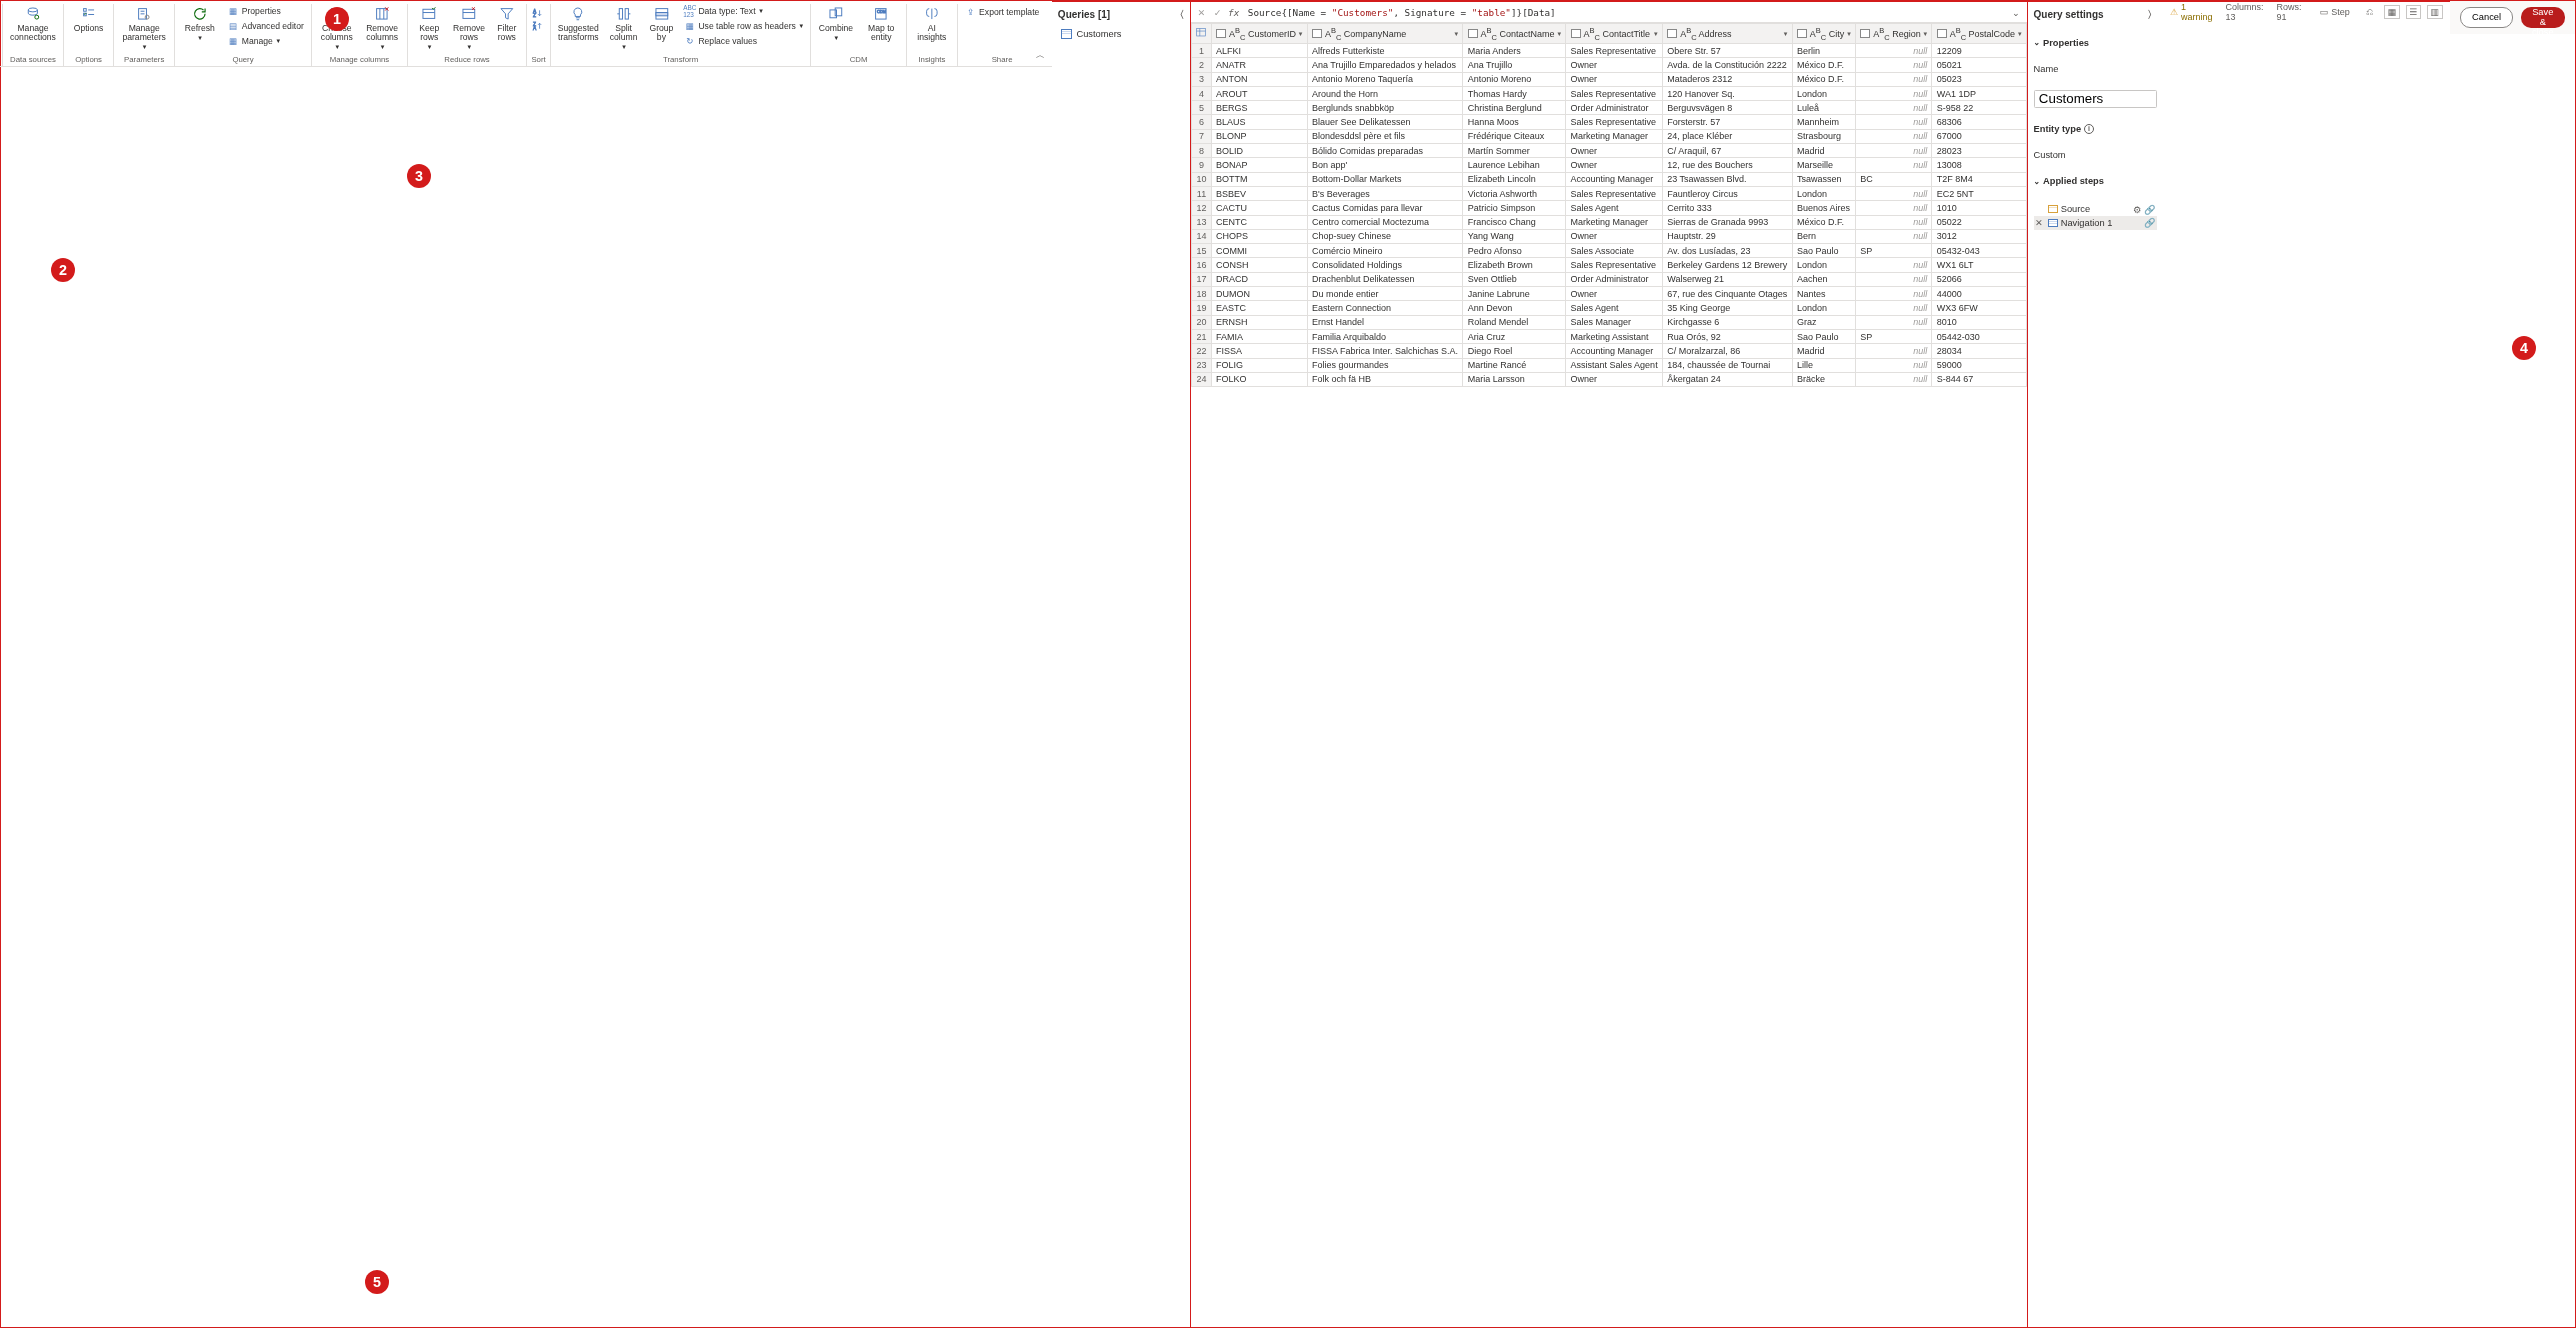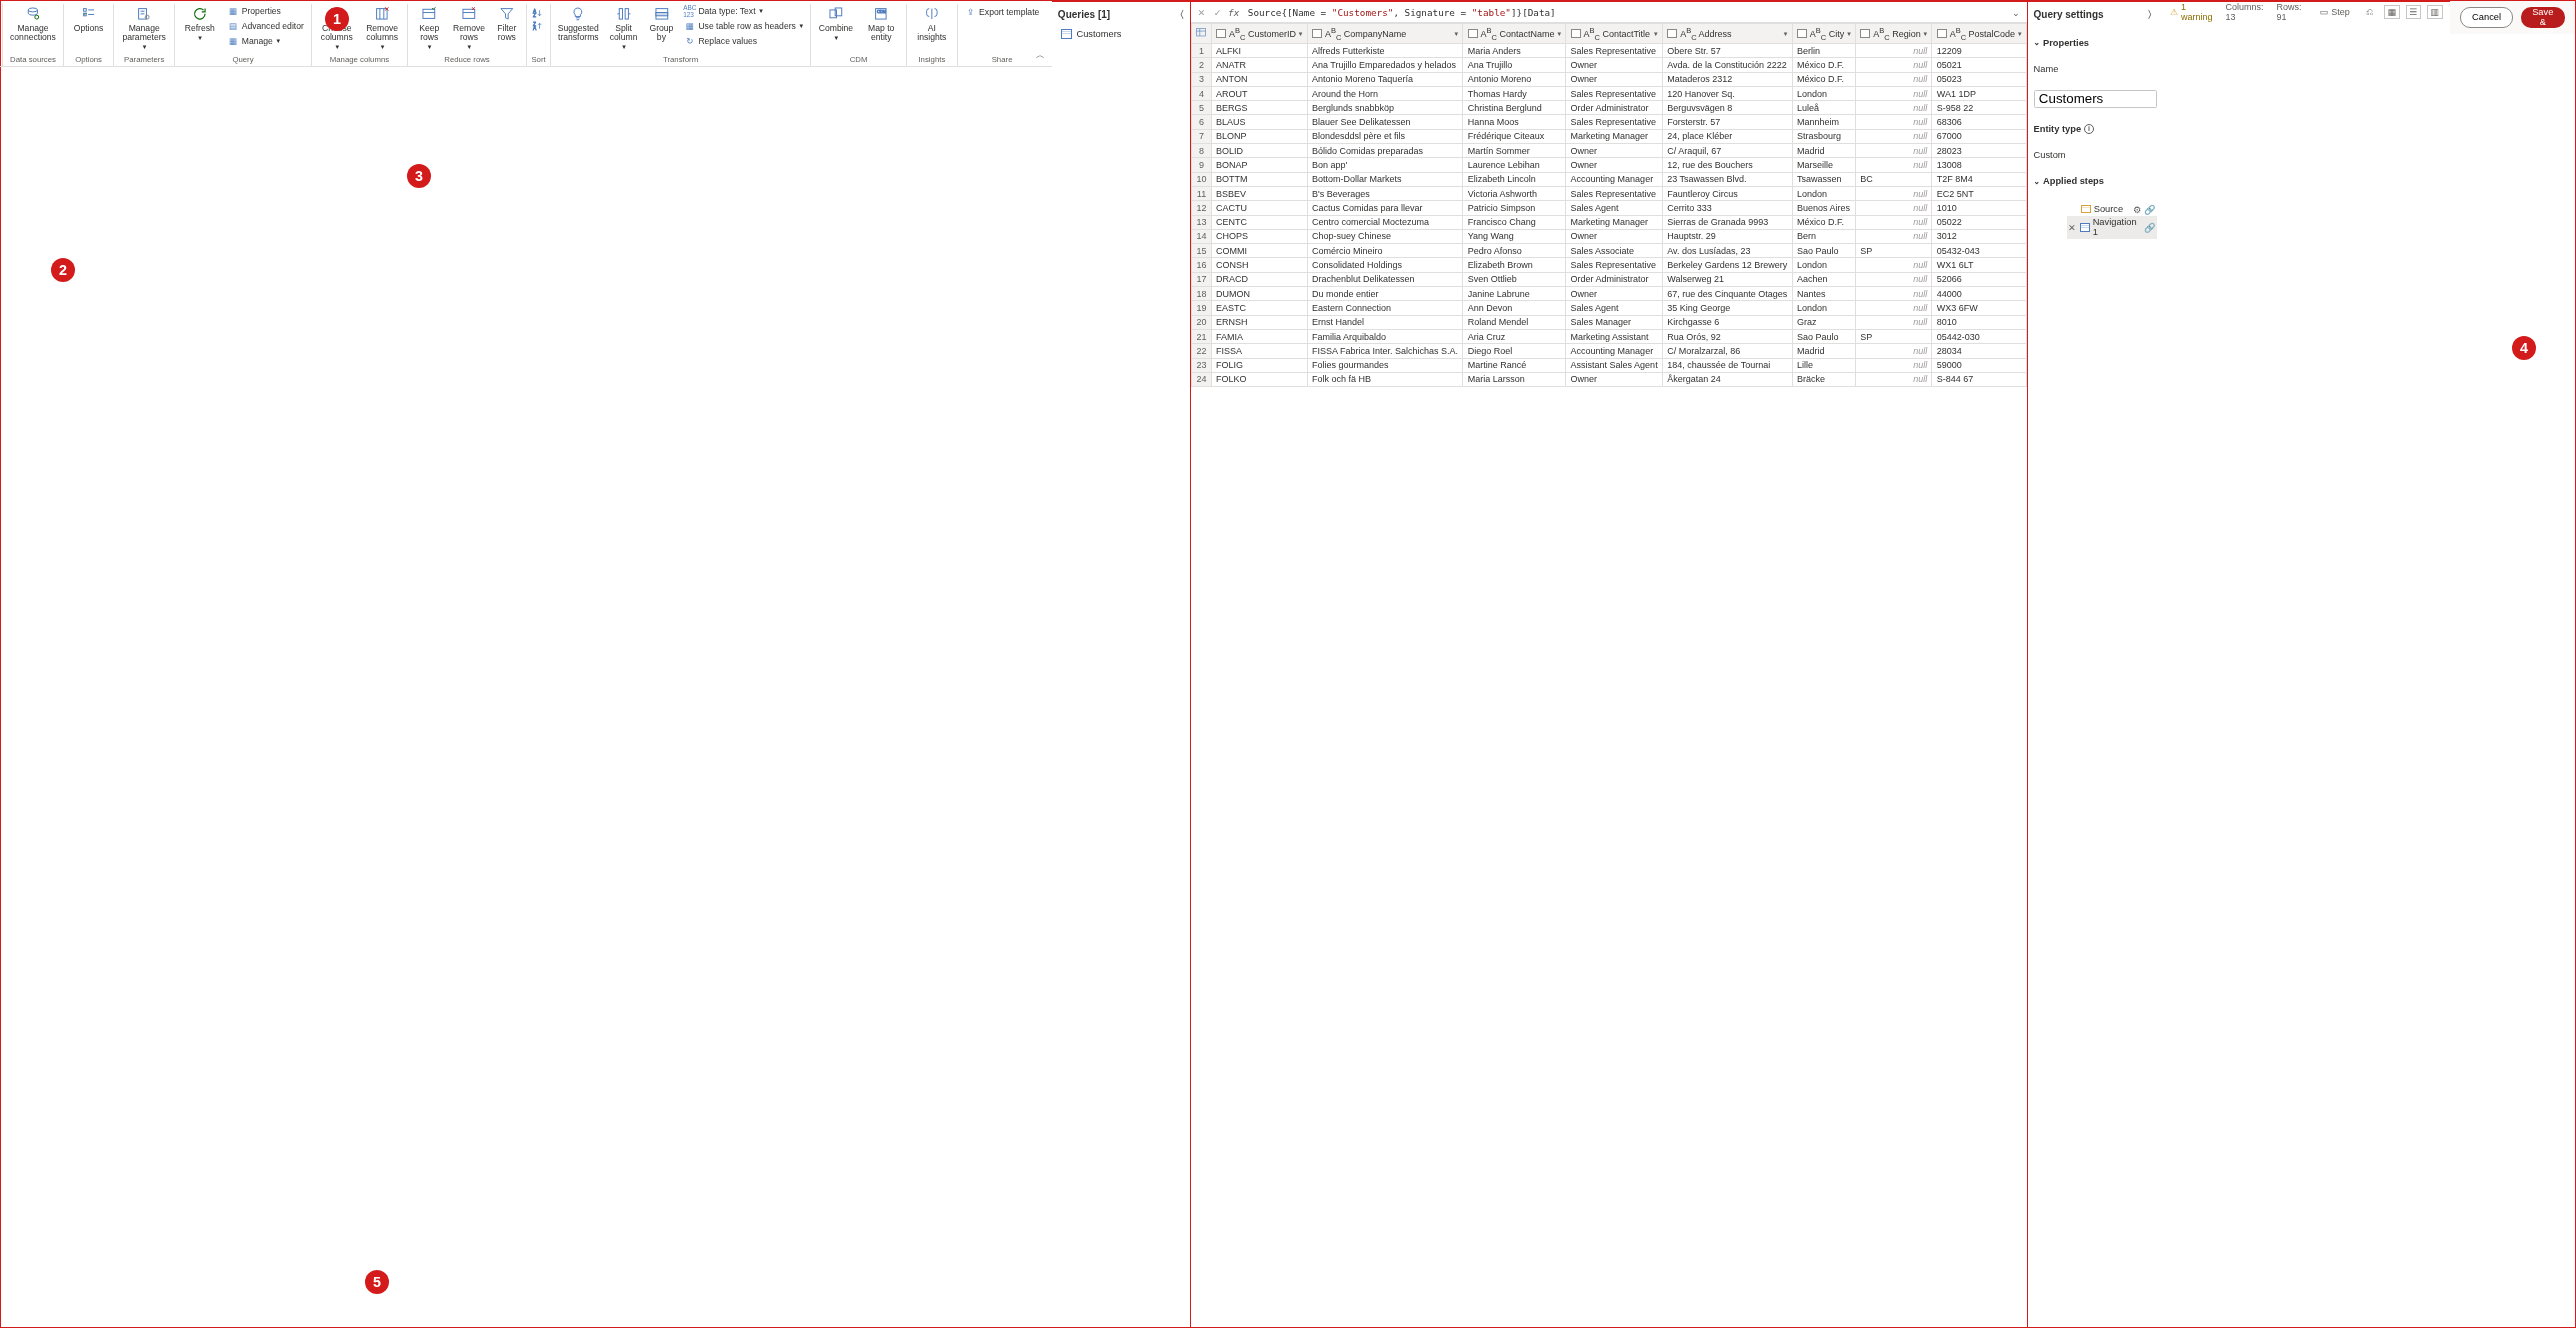--- a/index.html
+++ b/index.html
@@ -64,21 +64,21 @@
 
 
 .spanel { width: 135px; padding: 5.7px; display: flex; flex-direction: column; gap: 16px; }
 .spanel .hd { display: flex; align-items: center; justify-content: space-between; font-weight: 600; font-size: 10px; }
 .spanel .sec { display: flex; align-items: center; gap: 2.9px; font-weight: 600; font-size: 9.3px; cursor: pointer; }
 .spanel .sec .car { font-size: 7.8px; }
 .spanel input.nm { width: 100%; height: 18.5px; border: 0.7px solid #c8c6c4; border-radius: 1.4px; padding: 0 4.3px; }
 .spanel .etrow { display: flex; align-items: center; gap: 2.9px; font-size: 9.3px; font-weight: 600; }
 .spanel .etval { font-size: 9.3px; }
 .spanel .steps { display: flex; flex-direction: column; gap: 0; }
-.spanel .step { display: flex; align-items: center; gap: 2.9px; padding: 1.4px 1.4px; cursor: pointer; font-size: 9.3px; margin-left: 33px; }
+.spanel .step { display: flex; align-items: center; gap: 2.9px; padding: 1.4px 1.4px; cursor: pointer; font-size: 9.3px; }
 .spanel .step.sel { background: #edebe9; }
 .spanel .step .sicon { width: 10px; height: 8.6px; }
 .spanel .step .tail { margin-left: auto; display: flex; gap: 2.9px; color: #605e5c; }
 
 
 .status { height: 21.4px; border-top: 1.4px solid #d31b1b; display: flex; align-items: center; padding: 0 7.1px; gap: 13px; font-size: 9px; color: #605e5c; }
 .status .warn { display: flex; align-items: center; gap: 2.9px; color: #8a6d00; }
 .status .right { margin-left: auto; display: flex; align-items: center; gap: 5.7px; }
 .status .tbtn { display: flex; align-items: center; gap: 2.9px; padding: 1.4px 4.3px; cursor: pointer; border: 0.7px solid transparent; }
 .status .vbtn { width: 15.7px; height: 14.3px; border: 0.7px solid #c8c6c4; display: flex; align-items: center; justify-content: center; cursor: pointer; }

